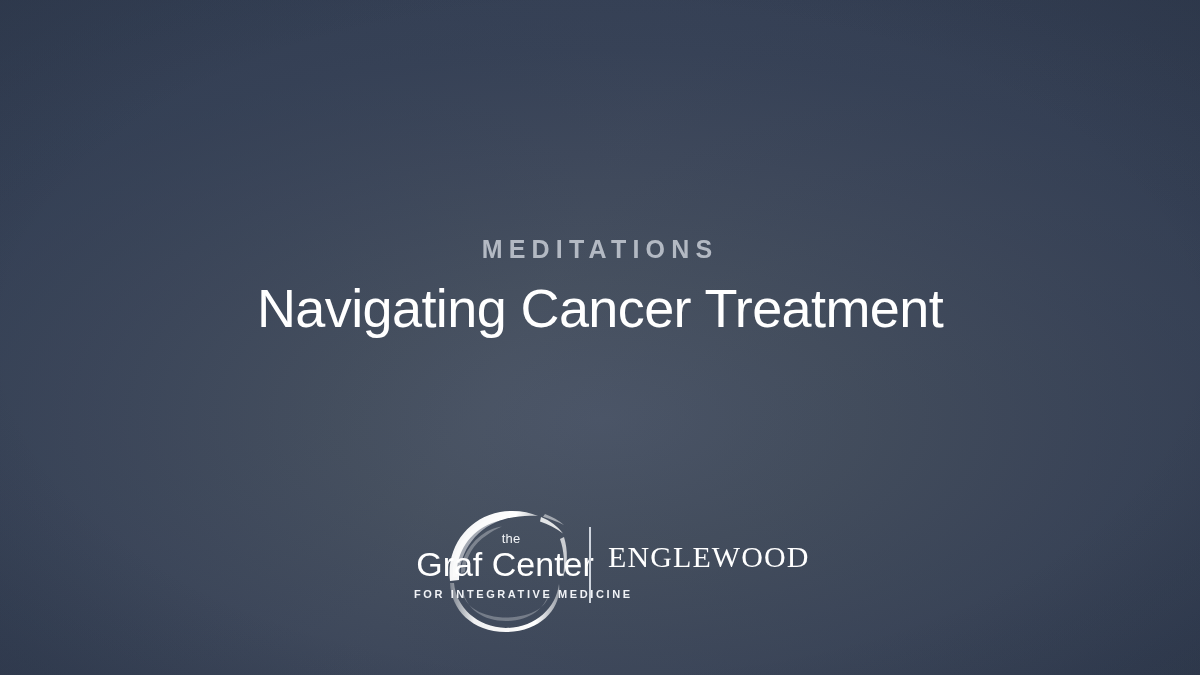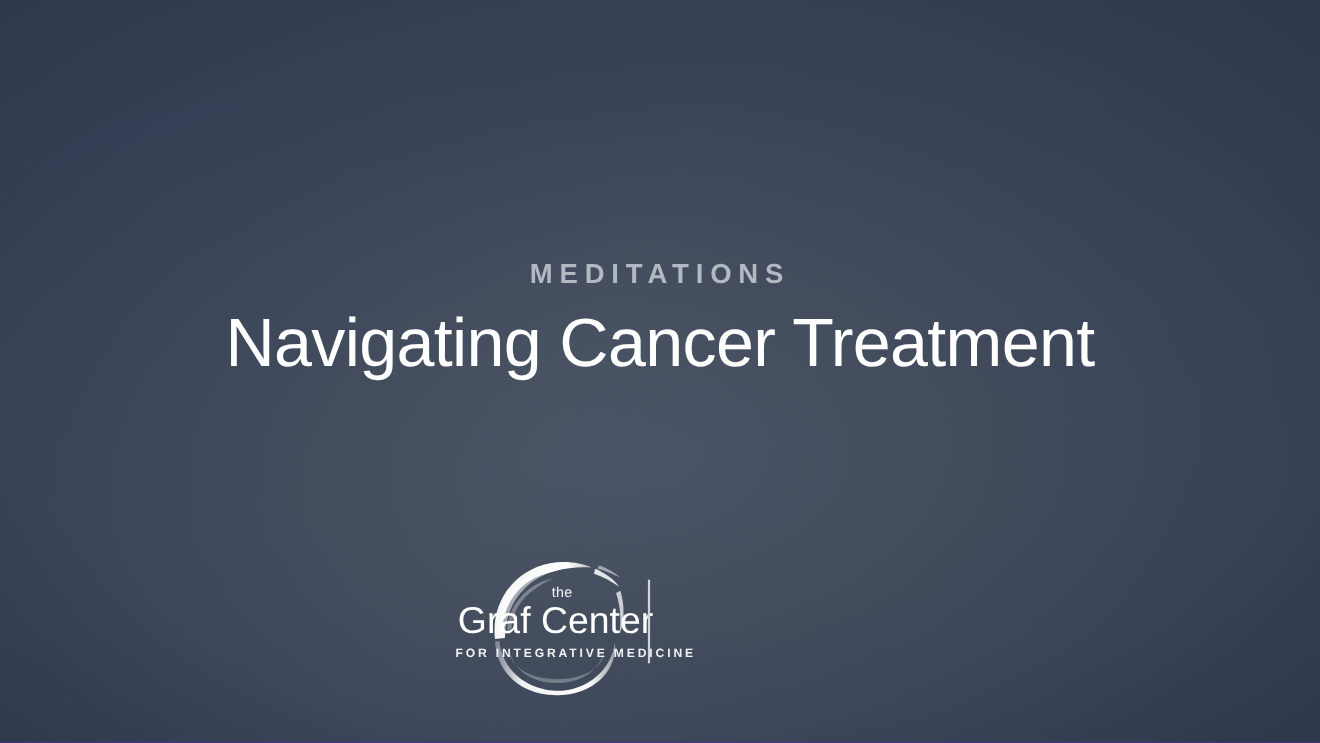--- a/index.html
+++ b/index.html
@@ -6,21 +6,21 @@
     margin: 0;
     padding: 0;
     background: #2f3a4d;
   }
   #slide {
     position: relative;
     width: 1200px;
     height: 675px;
     overflow: hidden;
     font-family: "Liberation Sans", sans-serif;
-    background: #6d28d9;
+    background: #b91c1c;
   }
   
   .bg-base {
     position: absolute;
     inset: 0;
     background: radial-gradient(ellipse 78% 70% at 50% 62%, #4d5769 0%, #46505f 28%, #3d475a 56%, #354055 78%, #323d52 100%);
   }
   .bg-sheen {
     position: absolute;
     inset: 0;
@@ -42,21 +42,21 @@
     font-weight: bold;
     letter-spacing: 6.2px;
     color: #b3b9c3;
     text-transform: uppercase;
   }
   .headline {
     position: absolute;
     left: 0; right: 0;
     top: 277px;
     text-align: center;
-    font-size: 62px;
+    font-size: 54px;
     font-weight: 300;
     letter-spacing: -0.6px;
     color: #ffffff;
     white-space: nowrap;
   }
 
   
   .logo-lockup {
     position: absolute;
     left: 50%;
@@ -182,16 +182,17 @@
 
     <div class="graf-block">
       <div class="graf-the">the</div>
       <div class="graf-name">Graf Center</div>
       <div class="graf-tagline">FOR INTEGRATIVE MEDICINE</div>
     </div>
 
     <div class="logo-divider"></div>
 
     <div class="eh-block">
+      <div class="eh-line">ENGLEWOOD</div>
     </div>
 
   </div>
 </div>
 
 </body></html>

